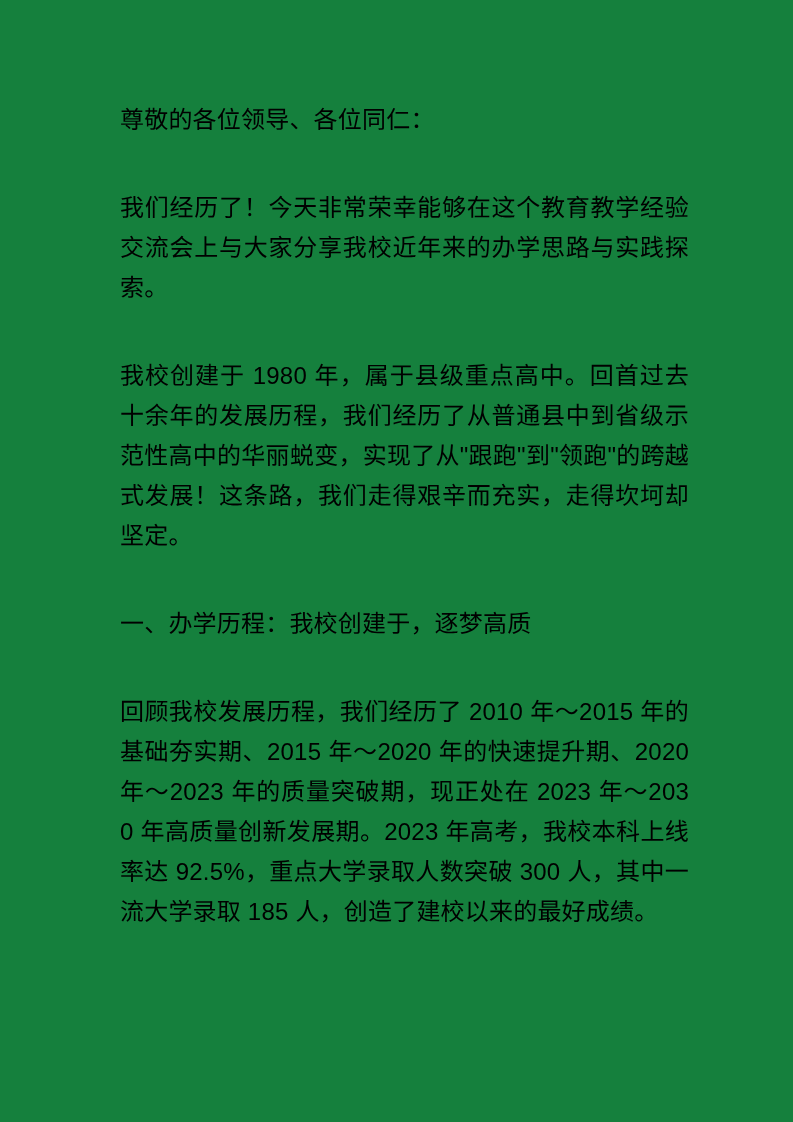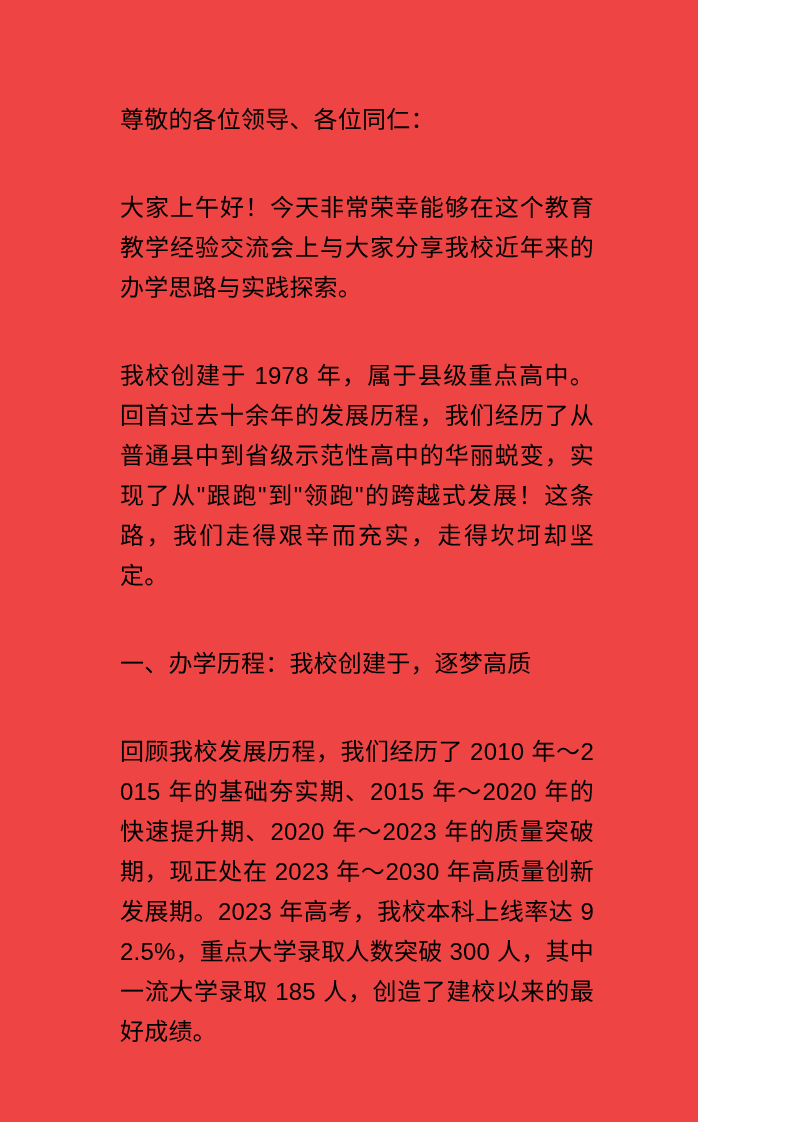--- a/index.html
+++ b/index.html
@@ -9,24 +9,24 @@
   }
   body {
     width: 793px;
     height: 1122px;
     overflow: hidden;
     font-family: "Liberation Sans", sans-serif;
     color: #000000;
   }
   .page {
     box-sizing: border-box;
-    width: 698px;
+    width: 793px;
     height: 1122px;
     padding: 100px 104px 40px 120px;
-    background: #ef4444;
+    background: #15803d;
   }
   .para, .heading {
     margin: 0 0 48px 0;
     font-size: 24px;
     line-height: 40px;
     font-weight: 400;
     color: #000000;
     text-align: justify;
     text-justify: inter-ideograph;
     letter-spacing: 0.2px;
@@ -38,20 +38,20 @@
   .para:last-child {
     margin-bottom: 0;
   }
 </style>
 </head>
 <body>
 
 <div class="page">
   <p class="para">尊敬的各位领导、各位同仁：</p>
 
-  <p class="para">大家上午好！今天非常荣幸能够在这个教育教学经验交流会上与大家分享我校近年来的办学思路与实践探索。</p>
+  <p class="para">我们经历了！今天非常荣幸能够在这个教育教学经验交流会上与大家分享我校近年来的办学思路与实践探索。</p>
 
-  <p class="para">我校创建于 1978 年，属于县级重点高中。回首过去十余年的发展历程，我们经历了从普通县中到省级示范性高中的华丽蜕变，实现了从"跟跑"到"领跑"的跨越式发展！这条路，我们走得艰辛而充实，走得坎坷却坚定。</p>
+  <p class="para">我校创建于 1980 年，属于县级重点高中。回首过去十余年的发展历程，我们经历了从普通县中到省级示范性高中的华丽蜕变，实现了从"跟跑"到"领跑"的跨越式发展！这条路，我们走得艰辛而充实，走得坎坷却坚定。</p>
 
   <h2 class="heading">一、办学历程：我校创建于，逐梦高质</h2>
 
   <p class="para">回顾我校发展历程，我们经历了 2010 年～2015 年的基础夯实期、2015 年～2020 年的快速提升期、2020 年～2023 年的质量突破期，现正处在 2023 年～2030 年高质量创新发展期。2023 年高考，我校本科上线率达 92.5%，重点大学录取人数突破 300 人，其中一流大学录取 185 人，创造了建校以来的最好成绩。</p>
 </div>
 
 </body></html>

